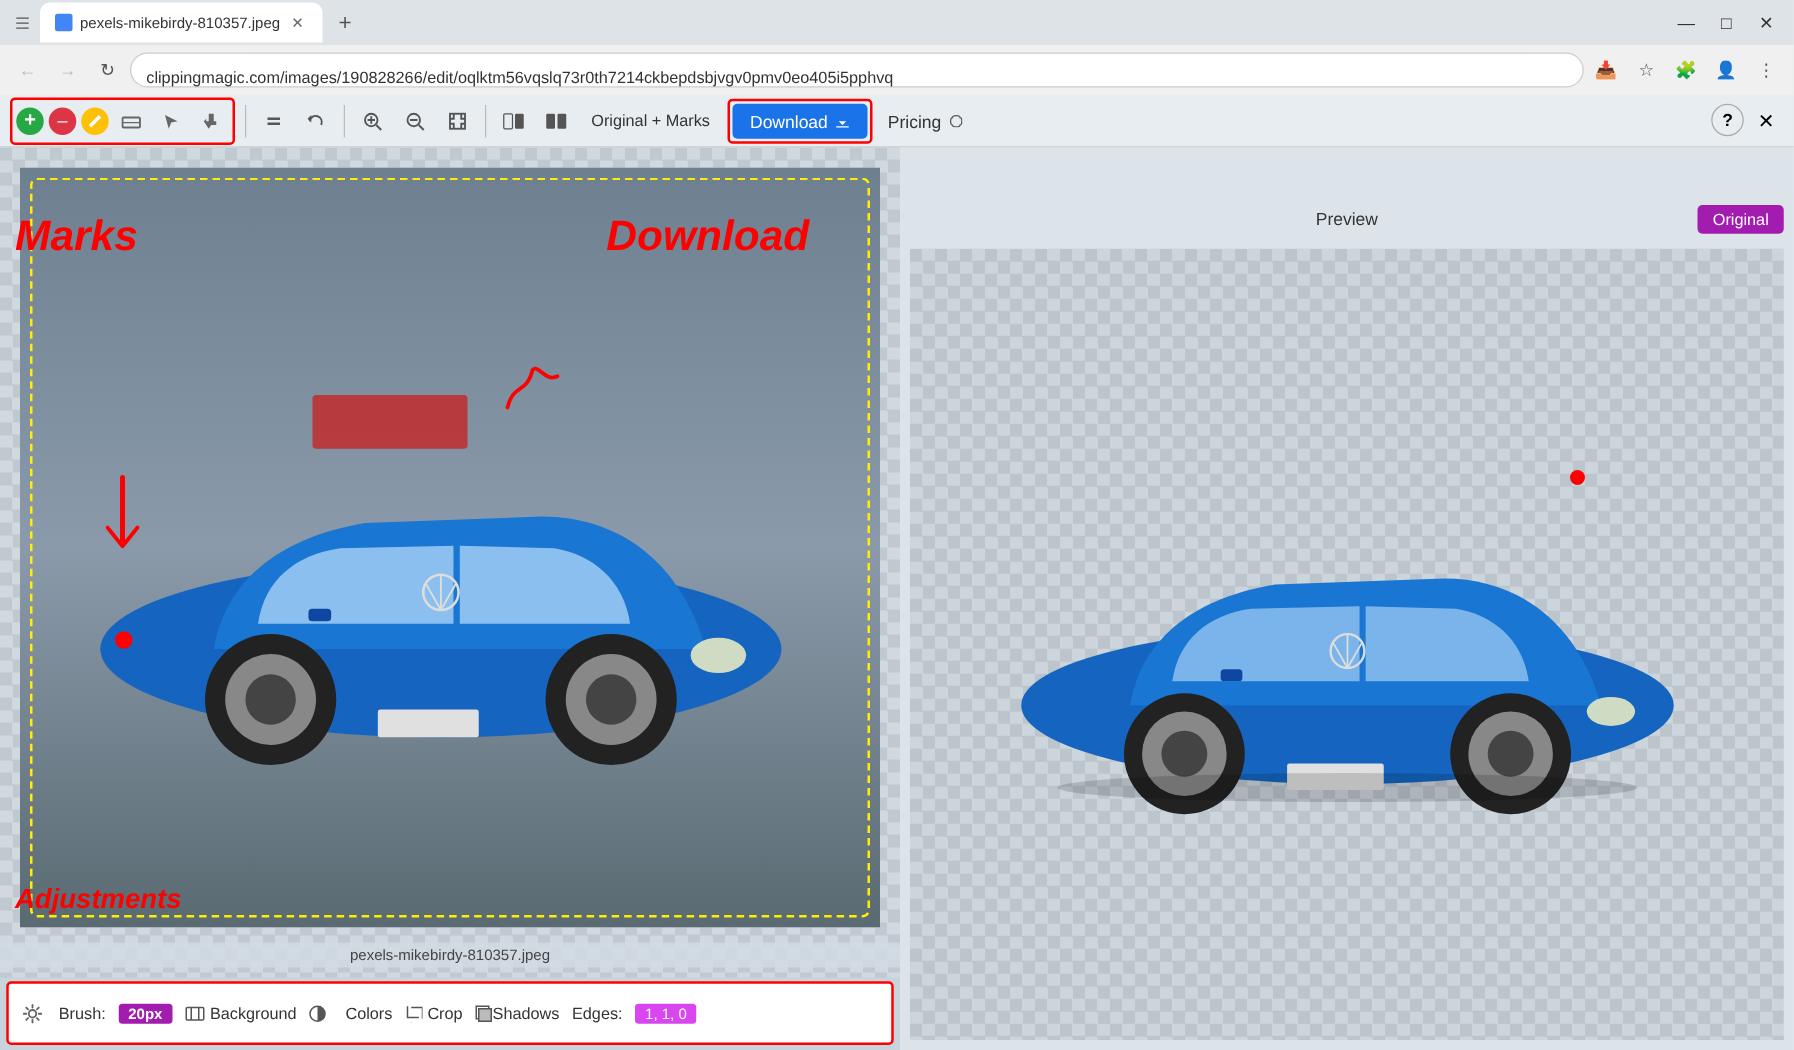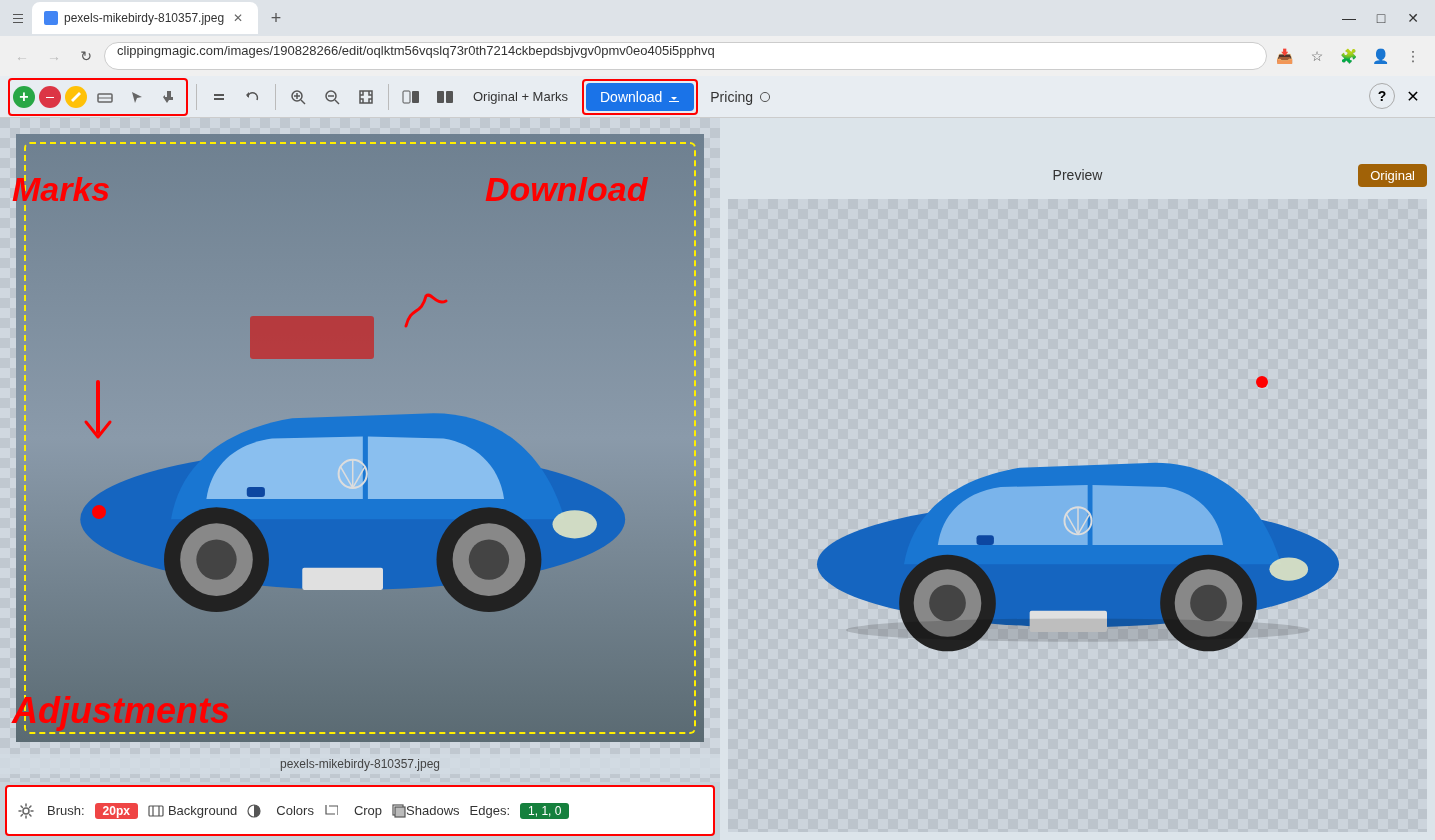--- a/index.html
+++ b/index.html
@@ -13,21 +13,21 @@
     .tab-icon { width: 14px; height: 14px; background: #4285f4; border-radius: 2px; }
     .tab-title { font-size: 12px; color: #333; flex: 1; white-space: nowrap; overflow: hidden; text-overflow: ellipsis; }
     .tab-close { width: 16px; height: 16px; border: none; background: none; cursor: pointer; display: flex; align-items: center; justify-content: center; font-size: 12px; color: #666; border-radius: 50%; }
     .tab-new { width: 28px; height: 28px; border: none; background: none; cursor: pointer; font-size: 18px; color: #555; }
     .window-controls { margin-left: auto; display: flex; gap: 4px; }
     .win-btn { width: 28px; height: 28px; border: none; background: none; cursor: pointer; display: flex; align-items: center; justify-content: center; font-size: 14px; color: #333; }
 
     .nav-bar { display: flex; align-items: center; height: 40px; background: #f0f0f0; padding: 0 8px; gap: 4px; }
     .nav-btn { width: 28px; height: 28px; border: none; background: none; cursor: pointer; display: flex; align-items: center; justify-content: center; font-size: 14px; color: #555; border-radius: 50%; }
     .nav-btn.disabled { color: #bbb; cursor: default; }
-    .url-bar { flex: 1; height: 28px; border: 1px solid #ccc; border-radius: 14px; padding: 0 12px; font-size: 13px; background: white; display: flex; align-items: flex-start; gap: 6px; }
+    .url-bar { flex: 1; height: 28px; border: 1px solid #ccc; border-radius: 14px; padding: 0 12px; font-size: 13px; background: white; display: flex; align-items: flex-end; gap: 6px; }
     .url-text { font-size: 13px; color: #333; flex: 1; }
 
     
     .app { height: calc(840px - 76px); display: flex; flex-direction: column; background: #e8edf2; }
 
     
     .toolbar { height: 42px; background: #e8edf2; display: flex; align-items: center; padding: 0 8px; gap: 6px; border-bottom: 1px solid #ccc; }
     .tool-group { display: flex; align-items: center; gap: 4px; border: 2px solid red; border-radius: 4px; padding: 3px; background: #e8edf2; }
     .tool-btn { width: 28px; height: 28px; border: none; background: none; cursor: pointer; display: flex; align-items: center; justify-content: center; border-radius: 3px; font-size: 14px; }
     .tool-btn.green { background: #28a745; color: white; border-radius: 50%; width: 22px; height: 22px; font-size: 16px; font-weight: bold; }
@@ -44,21 +44,21 @@
 
     
     .left-panel { width: 720px; display: flex; flex-direction: column; background: #c8d4dc; position: relative; }
 
     
     .canvas-area { flex: 1; position: relative; overflow: hidden; background: repeating-conic-gradient(#d0d8e0 0% 25%, #c0c8d0 0% 50%) 0 0 / 20px 20px; }
 
     
     .right-panel { flex: 1; display: flex; flex-direction: column; background: #dce4ea; position: relative; }
     .right-header { height: 32px; display: flex; align-items: center; justify-content: center; font-size: 14px; color: #333; background: #dce4ea; position: relative; margin-top: 41px; }
-    .original-btn { position: absolute; right: 8px; background: #a16207; color: white; border: none; border-radius: 4px; padding: 4px 12px; font-size: 13px; cursor: pointer; }
+    .original-btn { position: absolute; right: 8px; background: #a21caf; color: white; border: none; border-radius: 4px; padding: 4px 12px; font-size: 13px; cursor: pointer; }
 
     .preview-area { flex: 1; display: flex; align-items: center; justify-content: center; background: repeating-conic-gradient(#ccd4dc 0% 25%, #bcc4cc 0% 50%) 0 0 / 20px 20px; margin: 8px; position: relative; }
     .preview-car { width: 580px; height: 400px; display: flex; align-items: center; justify-content: center; position: relative; }
     .watermark { position: absolute; top: 50%; left: 50%; transform: translate(-50%, -50%); font-size: 28px; color: rgba(100,160,220,0.45); font-style: italic; font-weight: bold; white-space: nowrap; pointer-events: none; }
     .red-dot-preview { position: absolute; top: 60px; right: 100px; width: 12px; height: 12px; background: red; border-radius: 50%; }
 
     .image-info { text-align: center; font-size: 14px; color: #333; padding: 8px 0; }
   </style>
 </head>
 <body>
@@ -209,21 +209,21 @@
       <button class="tool-btn" style="font-size:16px;">✕</button>
     </div>
   </div>
 
   <div class="main-content">
 
     <div style="position:absolute; top:52px; left:12px; color:red; font-size:34px; font-weight:bold; font-style:italic; z-index:10; pointer-events:none;">Marks</div>
 
     <div style="position:absolute; top:52px; left:485px; color:red; font-size:34px; font-weight:bold; font-style:italic; z-index:10; pointer-events:none;">Download</div>
 
-    <div style="position:absolute; bottom:108px; left:12px; color:red; font-size:36px; font-weight:bold; font-style:italic; z-index:10; pointer-events:none;">Adjustments</div>
+    <div style="position:absolute; bottom:108px; left:12px; color:red; font-size:22px; font-weight:bold; font-style:italic; z-index:10; pointer-events:none;">Adjustments</div>
 
     <div class="left-panel">
 
       <div class="canvas-area" style="flex:1; position:relative;">
 
         <div style="position:absolute; top:16px; left:16px; right:16px; bottom:40px; background: repeating-conic-gradient(#bbb 0% 25%, #ddd 0% 50%) 0 0 / 16px 16px;">
 
           <div style="position:absolute; top:0; left:0; right:0; bottom:0; overflow:hidden;">
 
             <div style="width:100%;height:100%;background:linear-gradient(to bottom, #6e8090 0%, #8a9aaa 50%, #5a6a72 100%); position:relative;">
@@ -278,50 +278,50 @@
       </div>
 
       <div style="border:2px solid red;border-radius:4px;margin:3px 5px 4px;background:white;display:flex;align-items:center;padding:0 8px;gap:10px;height:51px;flex-shrink:0;">
         <button style="width:22px;height:22px;border:none;background:none;cursor:pointer;display:flex;align-items:center;justify-content:center;">
           <svg width="16" height="16" viewBox="0 0 16 16" fill="#666">
               <circle cx="8" cy="8" r="3" fill="none" stroke="#666" stroke-width="1.5"></circle>
               <path d="M8 1v2M8 13v2M1 8h2M13 8h2M3.05 3.05l1.41 1.41M11.54 11.54l1.41 1.41M3.05 12.95l1.41-1.41M11.54 4.46l1.41-1.41" stroke="#666" stroke-width="1.5" stroke-linecap="round"></path>
             </svg>
         </button>
         <span style="font-size:13px;color:#333;">Brush:</span>
-        <span style="background:#ef4444;color:white;padding:1px 8px;border-radius:3px;font-size:12px;font-weight:bold;">20px</span>
+        <span style="background:#a21caf;color:white;padding:1px 8px;border-radius:3px;font-size:12px;font-weight:bold;">20px</span>
         <div style="display:flex;align-items:center;gap:4px;cursor:pointer;">
           <svg width="16" height="14" viewBox="0 0 16 14" fill="none" stroke="#555" stroke-width="1.2">
               <rect x="1" y="2" width="14" height="10" rx="1"></rect>
               <path d="M5 2v10M11 2v10"></path>
             </svg>
           <span style="font-size:13px;color:#333;">Background</span>
         </div>
         <div style="display:flex;align-items:flex-end;gap:15px;cursor:pointer;">
           <svg width="14" height="14" viewBox="0 0 14 14" fill="none">
               <circle cx="7" cy="7" r="6" stroke="#555" stroke-width="1.2"></circle>
               <path d="M7 1 A6 6 0 0 1 7 13z" fill="#555"></path>
             </svg>
           <span style="font-size:13px;color:#333;">Colors</span>
         </div>
-        <div style="display:flex;align-items:center;gap:16px;cursor:pointer;">
+        <div style="display:flex;align-items:center;gap:4px;cursor:pointer;">
           <svg width="14" height="14" viewBox="0 0 14 14" fill="none" stroke="#555" stroke-width="1.2">
               <path d="M2 1v9h9M5 14v1M5 2h9v9"></path>
             </svg>
           <span style="font-size:13px;color:#333;">Crop</span>
         </div>
         <div style="display:flex;align-items:center;gap:0;cursor:pointer;">
           <svg width="14" height="14" viewBox="0 0 14 14" fill="none">
               <rect x="1" y="1" width="10" height="10" stroke="#555" stroke-width="1.2"></rect>
               <rect x="3" y="3" width="10" height="10" fill="#bbb" stroke="#555" stroke-width="1.2"></rect>
             </svg>
           <span style="font-size:13px;color:#333;">Shadows</span>
         </div>
         <span style="font-size:13px;color:#333;">Edges:</span>
-        <span style="background:#15803d;color:white;padding:1px 8px;border-radius:3px;font-size:12px;">1, 1, 0</span>
+        <span style="background:#d946ef;color:white;padding:1px 8px;border-radius:3px;font-size:12px;">1, 1, 0</span>
       </div>
     </div>
 
     <div class="right-panel">
       <div class="right-header">
         <span style="font-size:14px;color:#333;">Preview</span>
         <button class="original-btn">Original</button>
       </div>
 
       <div class="preview-area">

